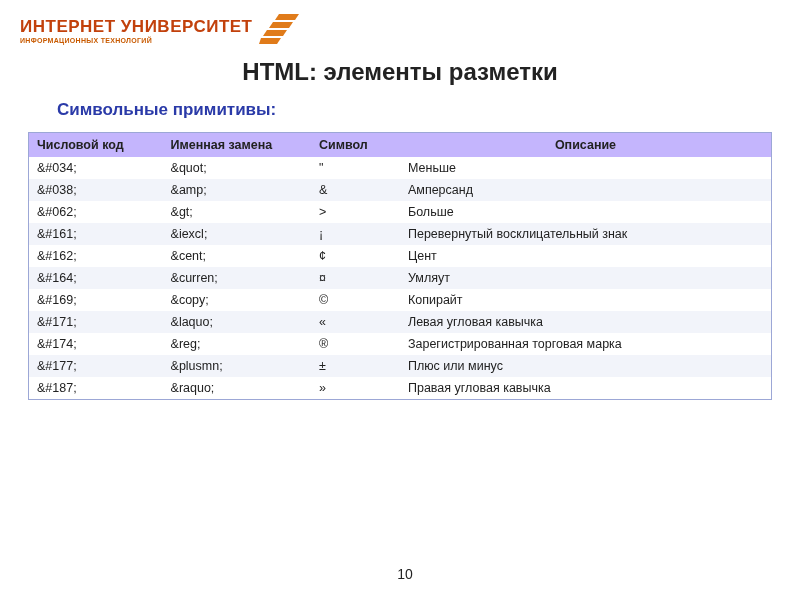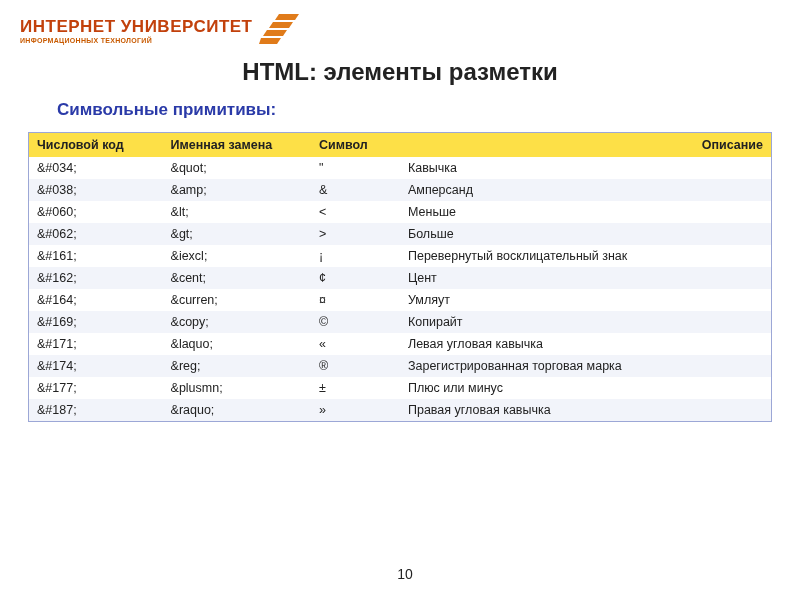--- a/index.html
+++ b/index.html
@@ -61,26 +61,26 @@
     left: 28px;
     right: 28px;
     border: 1px solid #9ca7d6;
   }
   table {
     width: 100%;
     border-collapse: collapse;
     font-size: 12.5px;
   }
   thead th {
-    background: #fde047;
+    background: #c4b5fd;
     font-weight: bold;
     text-align: left;
     padding: 5px 8px;
   }
-  thead th.center { text-align: right; }
+  thead th.center { text-align: center; }
   tbody td {
     padding: 4px 8px;
     text-align: left;
     vertical-align: middle;
     height: 22px;
   }
   tbody tr:nth-child(even) td { background: #f2f4fa; }
   tbody tr:nth-child(odd) td { background: #fff; }
   col.c1 { width: 18%; }
   col.c2 { width: 20%; }
@@ -133,35 +133,29 @@
         <th>Именная замена</th>
         <th>Символ</th>
         <th class="center">Описание</th>
       </tr>
     </thead>
     <tbody id="tbody">
         <tr>
           <td>&amp;#034;</td>
           <td>&amp;quot;</td>
           <td>"</td>
-          <td>Кавычка</td>
+          <td>Меньше</td>
         </tr>
         <tr>
           <td>&amp;#038;</td>
           <td>&amp;amp;</td>
           <td>&amp;</td>
           <td>Амперсанд</td>
         </tr>
         <tr>
-          <td>&amp;#060;</td>
-          <td>&amp;lt;</td>
-          <td>&lt;</td>
-          <td>Меньше</td>
-        </tr>
-        <tr>
           <td>&amp;#062;</td>
           <td>&amp;gt;</td>
           <td>&gt;</td>
           <td>Больше</td>
         </tr>
         <tr>
           <td>&amp;#161;</td>
           <td>&amp;iexcl;</td>
           <td>¡</td>
           <td>Перевернутый восклицательный знак</td>

